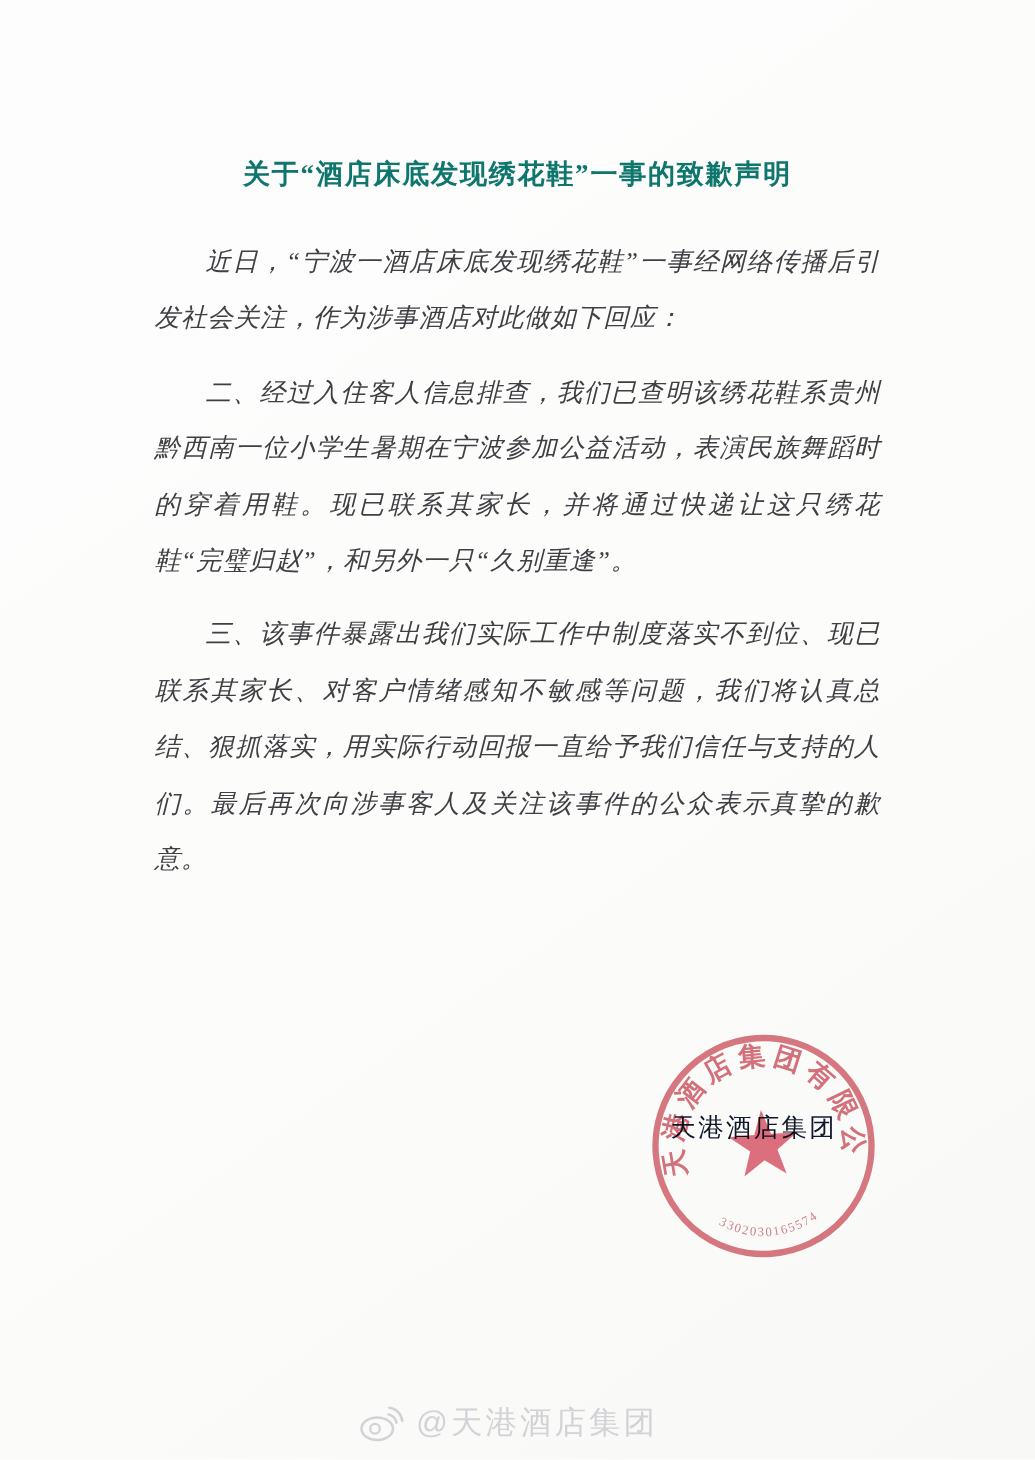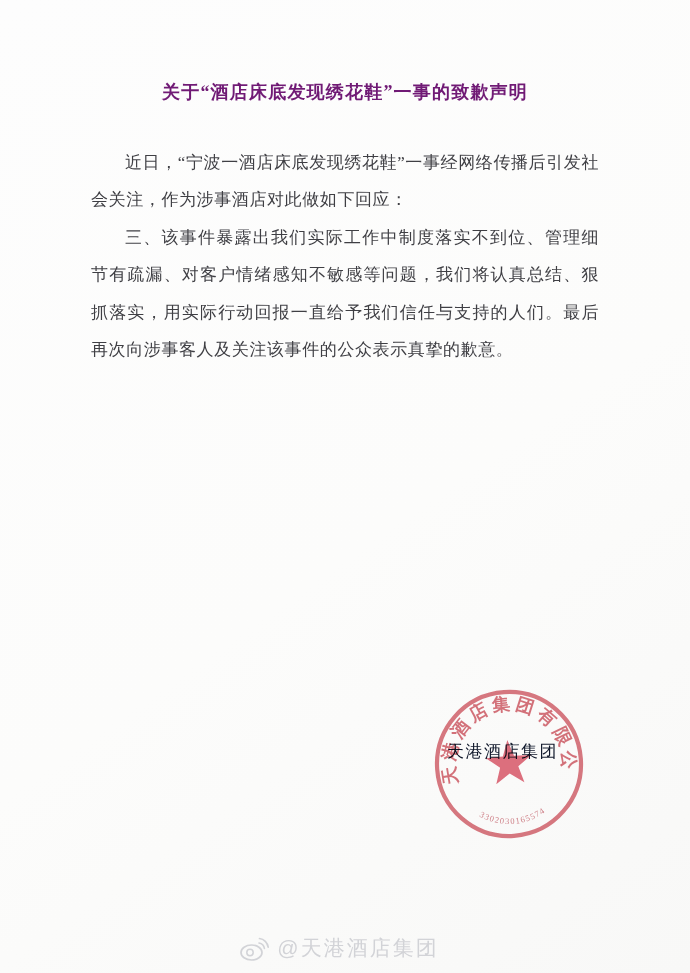--- a/index.html
+++ b/index.html
@@ -5,31 +5,31 @@
   html,body{margin:0;padding:0;}
   body{
     width:690px;height:973px;
     position:relative;
     overflow:hidden;
     background:linear-gradient(145deg,#fdfdfd 0%,#fcfcfb 55%,#f8f8f7 100%);
     font-family:"Liberation Serif","DejaVu Serif",serif;
   }
   .page{position:absolute;inset:0;}
   .doc-title{
-    position:absolute;top:68px;left:0;width:100%;
+    position:absolute;top:92px;left:0;width:100%;
     text-align:center;font-size:18px;font-weight:bold;
-    letter-spacing:1.2px;color:#701a75;
+    letter-spacing:1.2px;color:#0f766e;
   }
   .doc-body{
     position:absolute;top:144px;left:91px;width:508px;
     font-size:17px;line-height:37.4px;letter-spacing:0.6px;
     text-align:justify;text-justify:inter-ideograph;
     color:#3f3f44;
   }
-  .doc-body p{margin:0;text-indent:2em;}
+  .doc-body p{margin:12px;text-indent:2em;font-style:italic;}
   .sig-name{
     position:absolute;left:447px;top:740px;
     font-size:17px;letter-spacing:1.5px;color:#0f172a;
   }
   .sig-date{
     position:absolute;left:417px;top:776px;
     font-size:17px;letter-spacing:1px;color:#43434a;
   }
   .seal{
     position:absolute;left:424px;top:679px;width:170px;height:170px;
@@ -47,21 +47,22 @@
 </style>
 </head>
 <body>
 
 <div class="page">
 
   <h1 class="doc-title">关于“酒店床底发现绣花鞋”一事的致歉声明</h1>
 
   <div class="doc-body">
     <p>近日，“宁波一酒店床底发现绣花鞋”一事经网络传播后引发社会关注，作为涉事酒店对此做如下回应：</p>
-    <p>三、该事件暴露出我们实际工作中制度落实不到位、管理细节有疏漏、对客户情绪感知不敏感等问题，我们将认真总结、狠抓落实，用实际行动回报一直给予我们信任与支持的人们。最后再次向涉事客人及关注该事件的公众表示真挚的歉意。</p>
+    <p>二、经过入住客人信息排查，我们已查明该绣花鞋系贵州黔西南一位小学生暑期在宁波参加公益活动，表演民族舞蹈时的穿着用鞋。现已联系其家长，并将通过快递让这只绣花鞋“完璧归赵”，和另外一只“久别重逢”。</p>
+    <p>三、该事件暴露出我们实际工作中制度落实不到位、现已联系其家长、对客户情绪感知不敏感等问题，我们将认真总结、狠抓落实，用实际行动回报一直给予我们信任与支持的人们。最后再次向涉事客人及关注该事件的公众表示真挚的歉意。</p>
   </div>
 
   <div class="sig-name">天港酒店集团</div>
 
   <svg class="seal" viewBox="0 0 170 170" xmlns="http://www.w3.org/2000/svg">
     <defs>
       <path id="arcTop" d="M 34.3 103.5 A 54 54 0 1 1 135.7 103.5" fill="none"></path>
       <path id="arcBottom" d="M 33 115 A 60 60 0 0 0 137 115" fill="none"></path>
     </defs>
     <circle cx="85" cy="85" r="72" fill="none" stroke="#d0545f" stroke-width="4.2" stroke-opacity="0.85"></circle>

